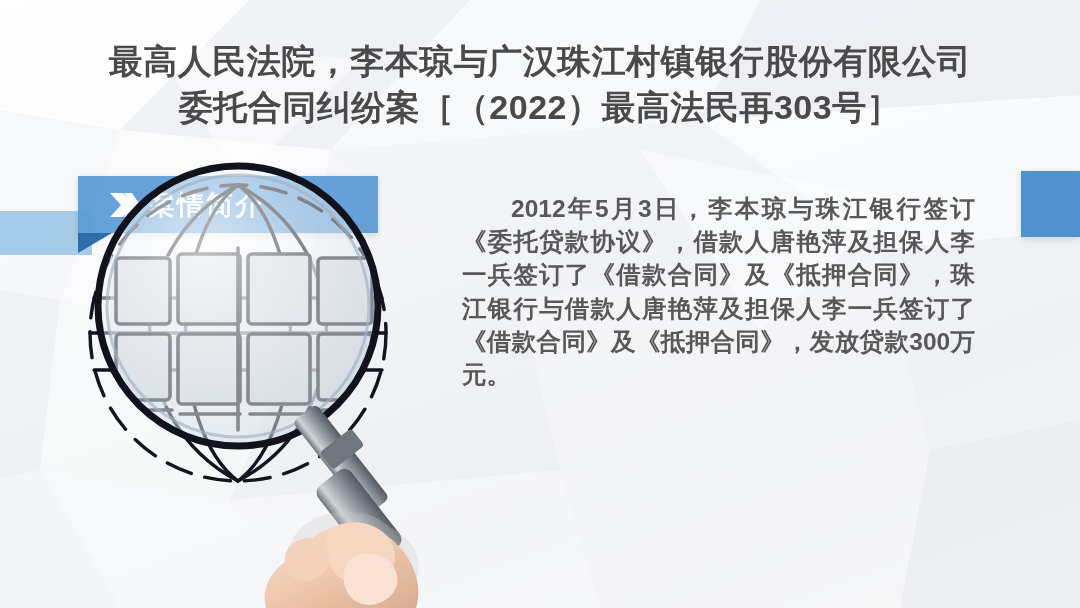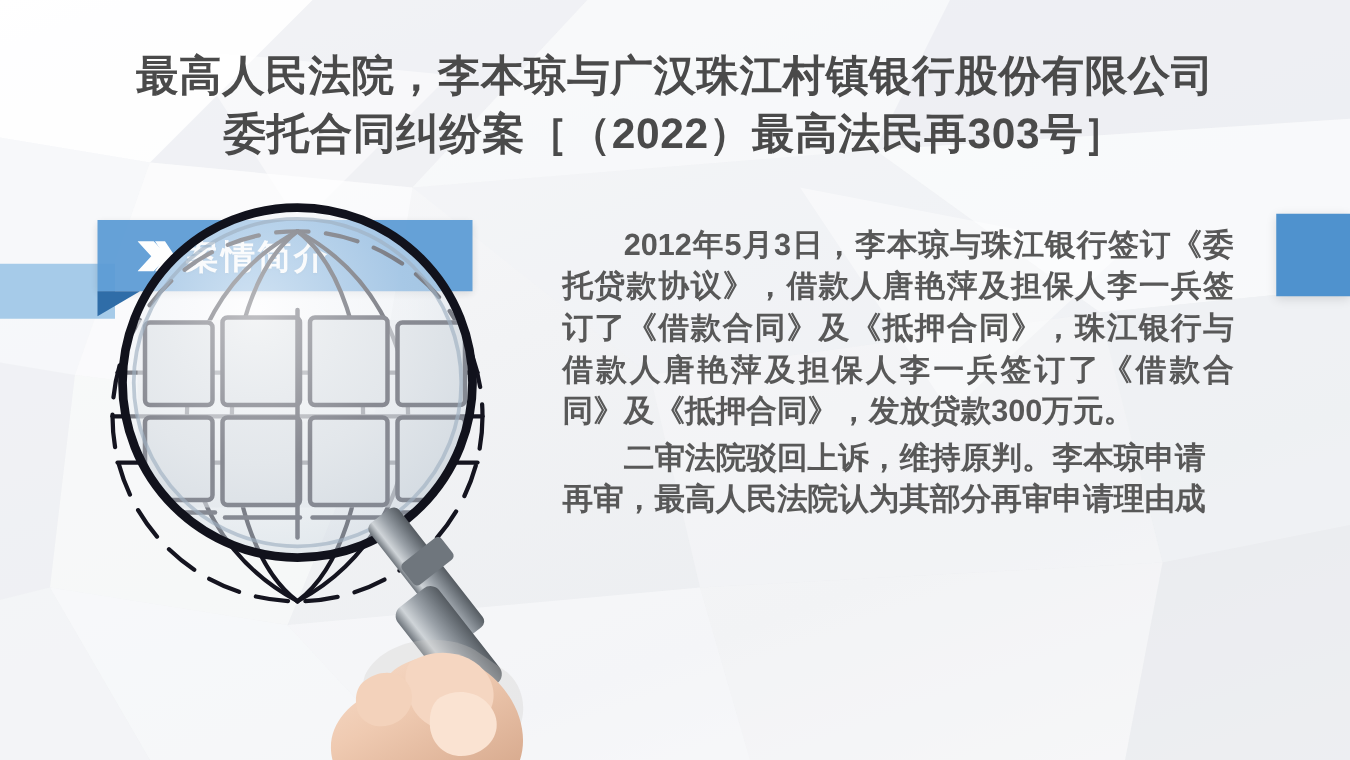--- a/index.html
+++ b/index.html
@@ -137,21 +137,21 @@
     top: 176px;
     width: 545px;
     z-index: 8;
   }
   .para {
     font-size: 24.5px;
     line-height: 33.2px;
     color: #585858;
     font-weight: bold;
     text-indent: 2em;
-    margin: 4px;
+    margin: 16px;
     letter-spacing: 0px;
     text-align: justify;
     text-justify: inter-ideograph;
   }
   .para.last-full { text-align: left; }
 </style>
 </head>
 <body>
 
 <div class="slide">
@@ -281,16 +281,15 @@
       <path d="M232 402 C 246 374, 292 366, 320 382 L 346 400 C 362 414, 362 440, 350 452 L 330 470 L 214 470 Z" fill="#ccc9c7" opacity="0.30"></path>
       <path d="M244 414 C 252 388, 296 378, 324 396 C 352 414, 364 446, 356 470 L 206 470 C 200 446, 216 424, 244 414 Z" fill="url(#handG)"></path>
       <path d="M268 392 C 290 378, 318 384, 330 402 C 340 418, 334 436, 318 444 C 300 452, 278 444, 270 428 C 264 414, 262 400, 268 392 Z" fill="#f5d6c1"></path>
       <path d="M292 420 C 310 410, 330 418, 336 434 C 341 448, 332 462, 316 466 C 300 470, 286 460, 284 444 C 283 432, 286 424, 292 420 Z" fill="#fae3d2"></path>
       <path d="M230 408 C 244 396, 262 398, 268 412 C 273 424, 266 438, 252 442 C 238 446, 226 438, 225 426 C 224 418, 226 412, 230 408 Z" fill="#f3d2bb"></path>
     </g>
   </svg>
 
   <div class="body-text">
     <p class="para">2012年5月3日，李本琼与珠江银行签订《委托贷款协议》，借款人唐艳萍及担保人李一兵签订了《借款合同》及《抵押合同》，珠江银行与借款人唐艳萍及担保人李一兵签订了《借款合同》及《抵押合同》，发放贷款300万元。</p>
-    <p class="para last-full">二审法院驳回上诉，维持原判。李本琼申请再审，最高人民法院认为其部分再审申请理由成</p>
   </div>
 
 </div>
 
 </body></html>

